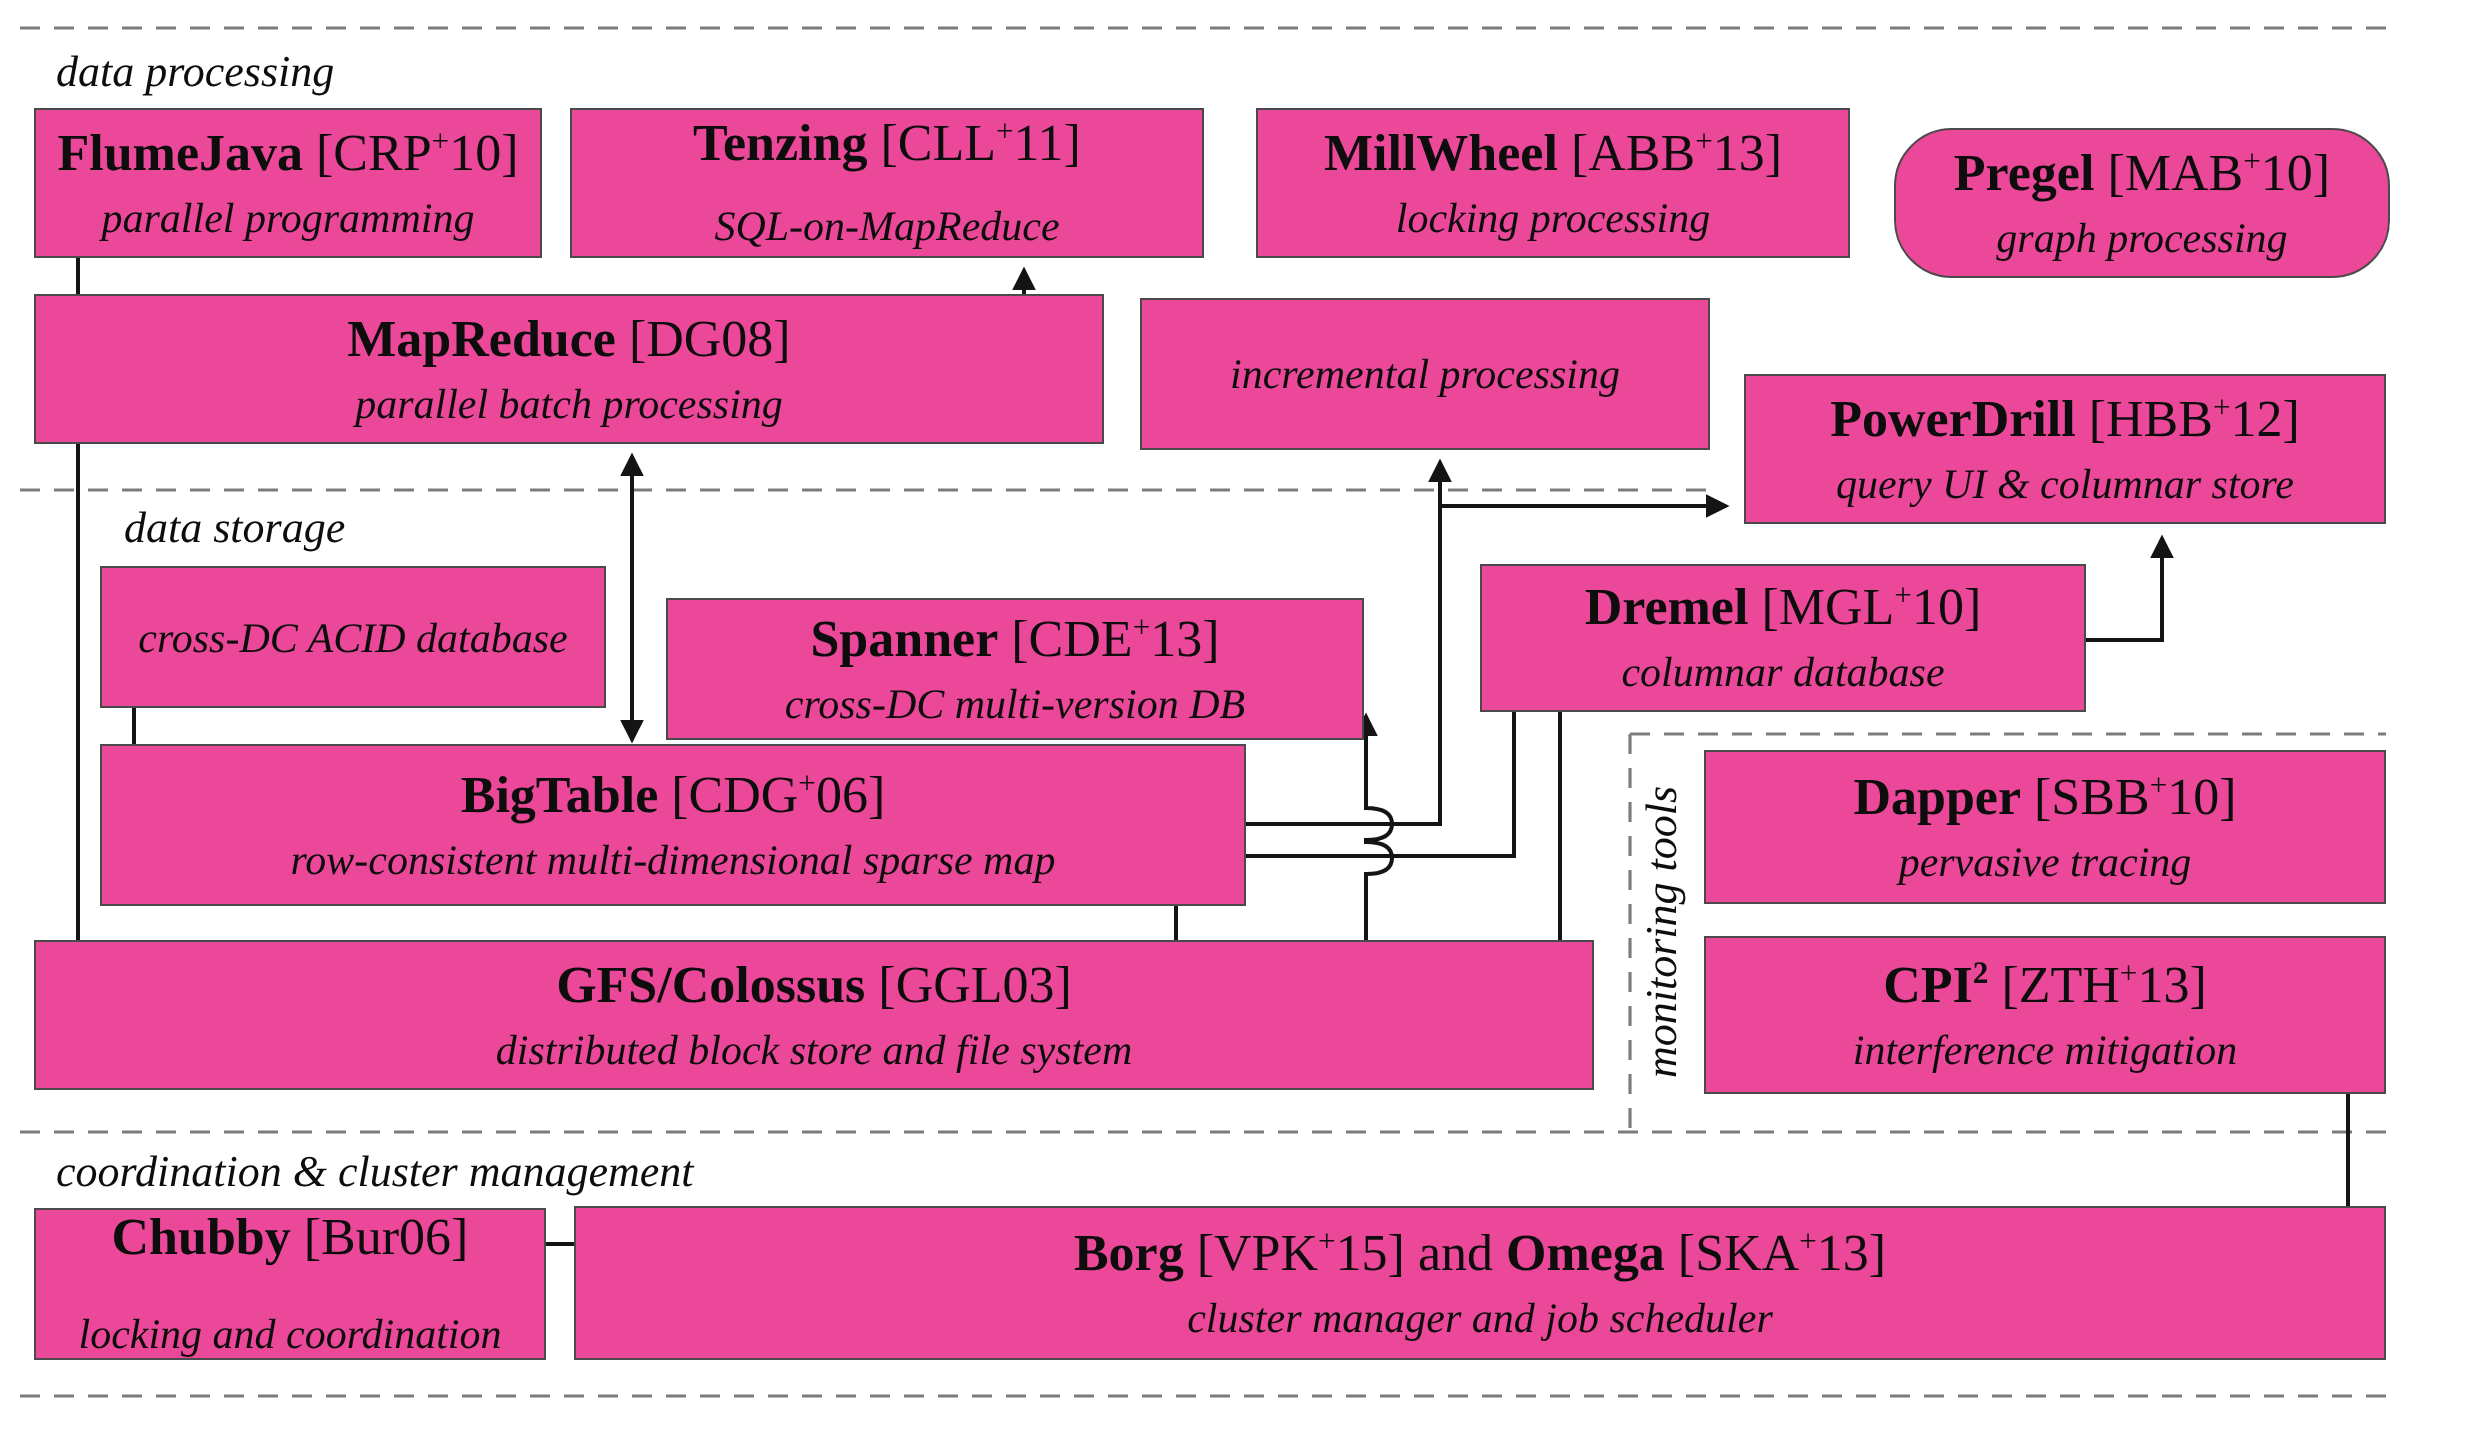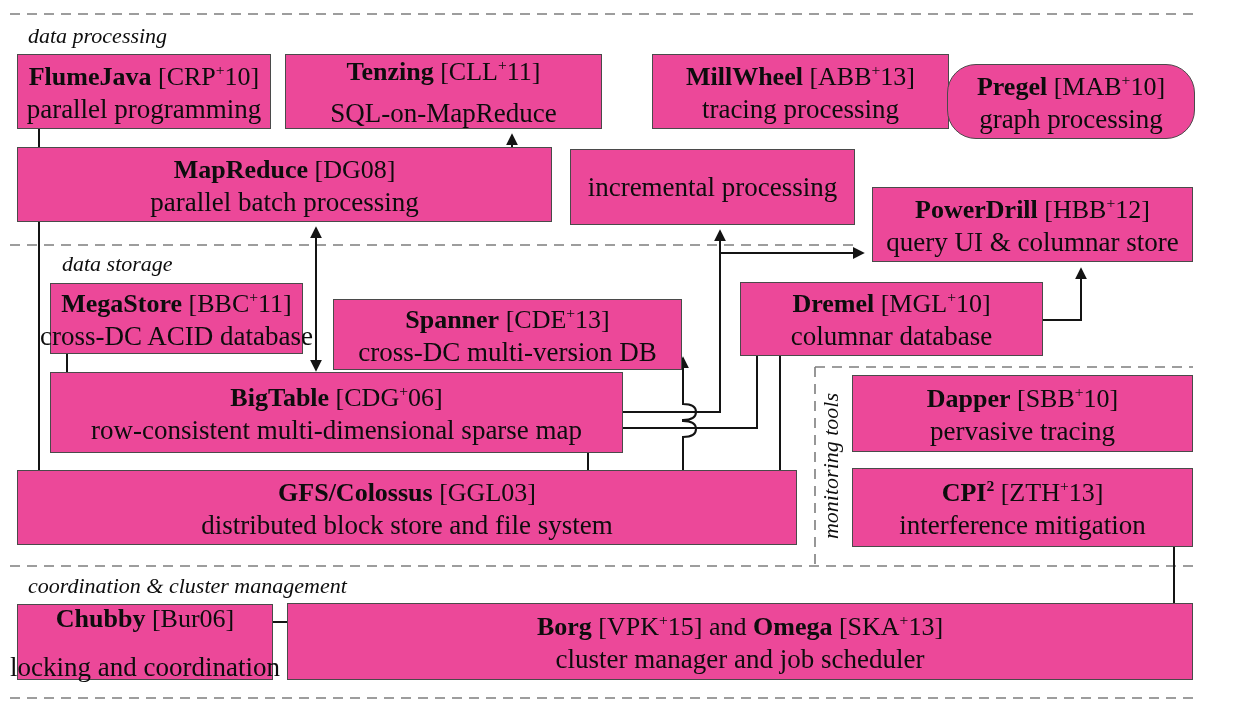--- a/index.html
+++ b/index.html
@@ -12,21 +12,21 @@
   path.link { stroke:#141414; stroke-width:2; fill:none; }
   path.dash { stroke:#7d7d7d; stroke-width:1.6; fill:none; stroke-dasharray:10 7; }
   .node {
     position:absolute; border:1.6px solid #4a4a4a; background:#ec4899;
     display:flex; flex-direction:column; justify-content:center; align-items:center;
     text-align:center; box-sizing:border-box;
   }
   .node .title { font-size:26px; line-height:34px; white-space:nowrap; }
   .node .title .b { font-weight:bold; }
   .sup { font-size:60%; vertical-align:super; line-height:0; }
-  .node .sub { font-size:27px; line-height:30px; white-space:nowrap; }
+  .node .sub { font-style:italic; font-size:21px; line-height:30px; white-space:nowrap; }
   .seclabel { position:absolute; font-style:italic; font-size:22px; line-height:24px; white-space:nowrap; }
   .rotwrap {
     position:absolute; display:flex; align-items:center; justify-content:center;
   }
   .rotwrap .rot { transform:rotate(-90deg); white-space:nowrap; font-style:italic; font-size:22px; }
 </style>
 </head>
 <body>
 
 <div class="stage">
@@ -75,41 +75,40 @@
 
   <div id="boxes">
       <div class="node" style="left: 17px; top: 54px; width: 254px; height: 75px;">
         <div class="title"><span class="b ">FlumeJava</span><span class=""> [CRP</span><span class="sup">+</span><span class="">10]</span></div>
         <div class="sub">parallel programming</div>
       </div>
       <div class="node" style="left: 285px; top: 54px; width: 317px; height: 75px; justify-content: space-between;">
         <div class="title"><span class="b ">Tenzing</span><span class=""> [CLL</span><span class="sup">+</span><span class="">11]</span></div>
         <div class="sub">SQL-on-MapReduce</div>
       </div>
-      <div class="node" style="left: 652px; top: 54px; width: 297px; height: 75px;">
+      <div class="node" style="left: 628px; top: 54px; width: 297px; height: 75px;">
         <div class="title"><span class="b ">MillWheel</span><span class=""> [ABB</span><span class="sup">+</span><span class="">13]</span></div>
-        <div class="sub">tracing processing</div>
+        <div class="sub">locking processing</div>
       </div>
       <div class="node" style="left: 947px; top: 64px; width: 248px; height: 75px; border-radius: 29px;">
         <div class="title"><span class="b ">Pregel</span><span class=""> [MAB</span><span class="sup">+</span><span class="">10]</span></div>
         <div class="sub">graph processing</div>
       </div>
       <div class="node" style="left: 17px; top: 147px; width: 535px; height: 75px;">
         <div class="title"><span class="b ">MapReduce</span><span class=""> [DG08]</span></div>
         <div class="sub">parallel batch processing</div>
       </div>
       <div class="node" style="left: 570px; top: 149px; width: 285px; height: 76px;">
         <div class="sub">incremental processing</div>
       </div>
       <div class="node" style="left: 872px; top: 187px; width: 321px; height: 75px;">
         <div class="title"><span class="b ">PowerDrill</span><span class=""> [HBB</span><span class="sup">+</span><span class="">12]</span></div>
         <div class="sub">query UI &amp; columnar store</div>
       </div>
       <div class="node" style="left: 50px; top: 283px; width: 253px; height: 71px;">
-        <div class="title"><span class="b ">MegaStore</span><span class=""> [BBC</span><span class="sup">+</span><span class="">11]</span></div>
         <div class="sub">cross-DC ACID database</div>
       </div>
       <div class="node" style="left: 333px; top: 299px; width: 349px; height: 71px;">
         <div class="title"><span class="b ">Spanner</span><span class=""> [CDE</span><span class="sup">+</span><span class="">13]</span></div>
         <div class="sub">cross-DC multi-version DB</div>
       </div>
       <div class="node" style="left: 740px; top: 282px; width: 303px; height: 74px;">
         <div class="title"><span class="b ">Dremel</span><span class=""> [MGL</span><span class="sup">+</span><span class="">10]</span></div>
         <div class="sub">columnar database</div>
       </div>

